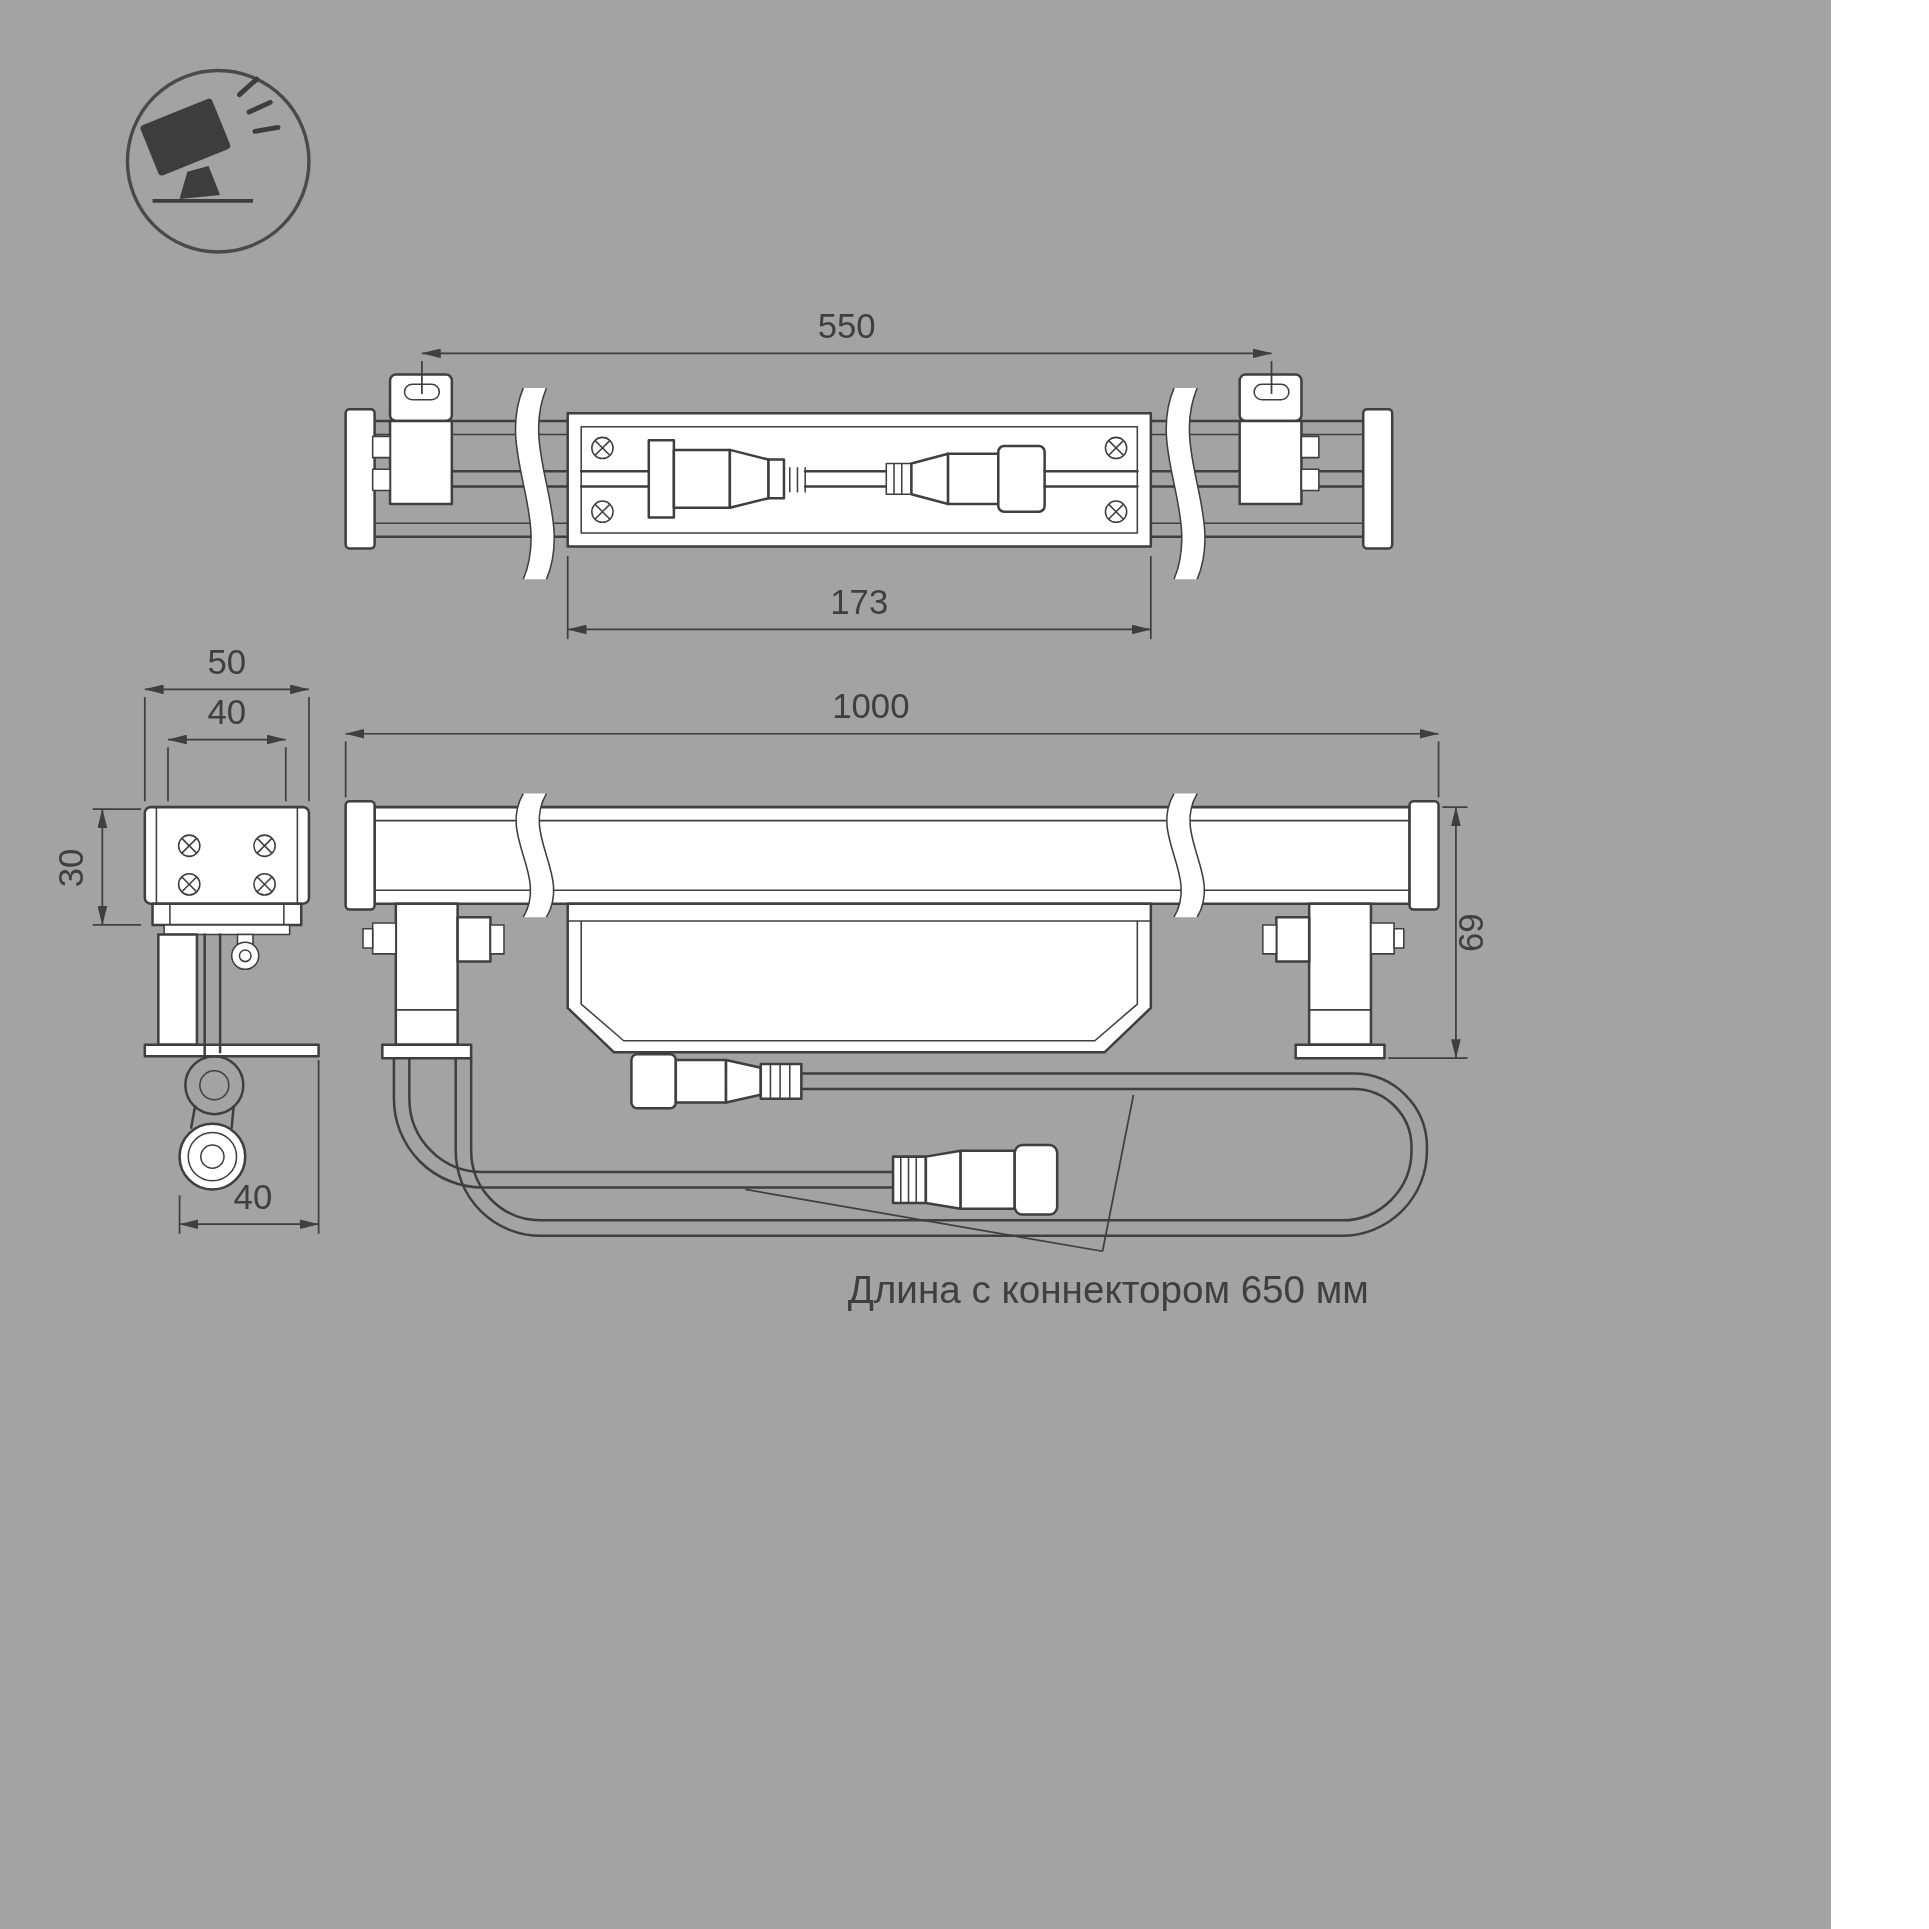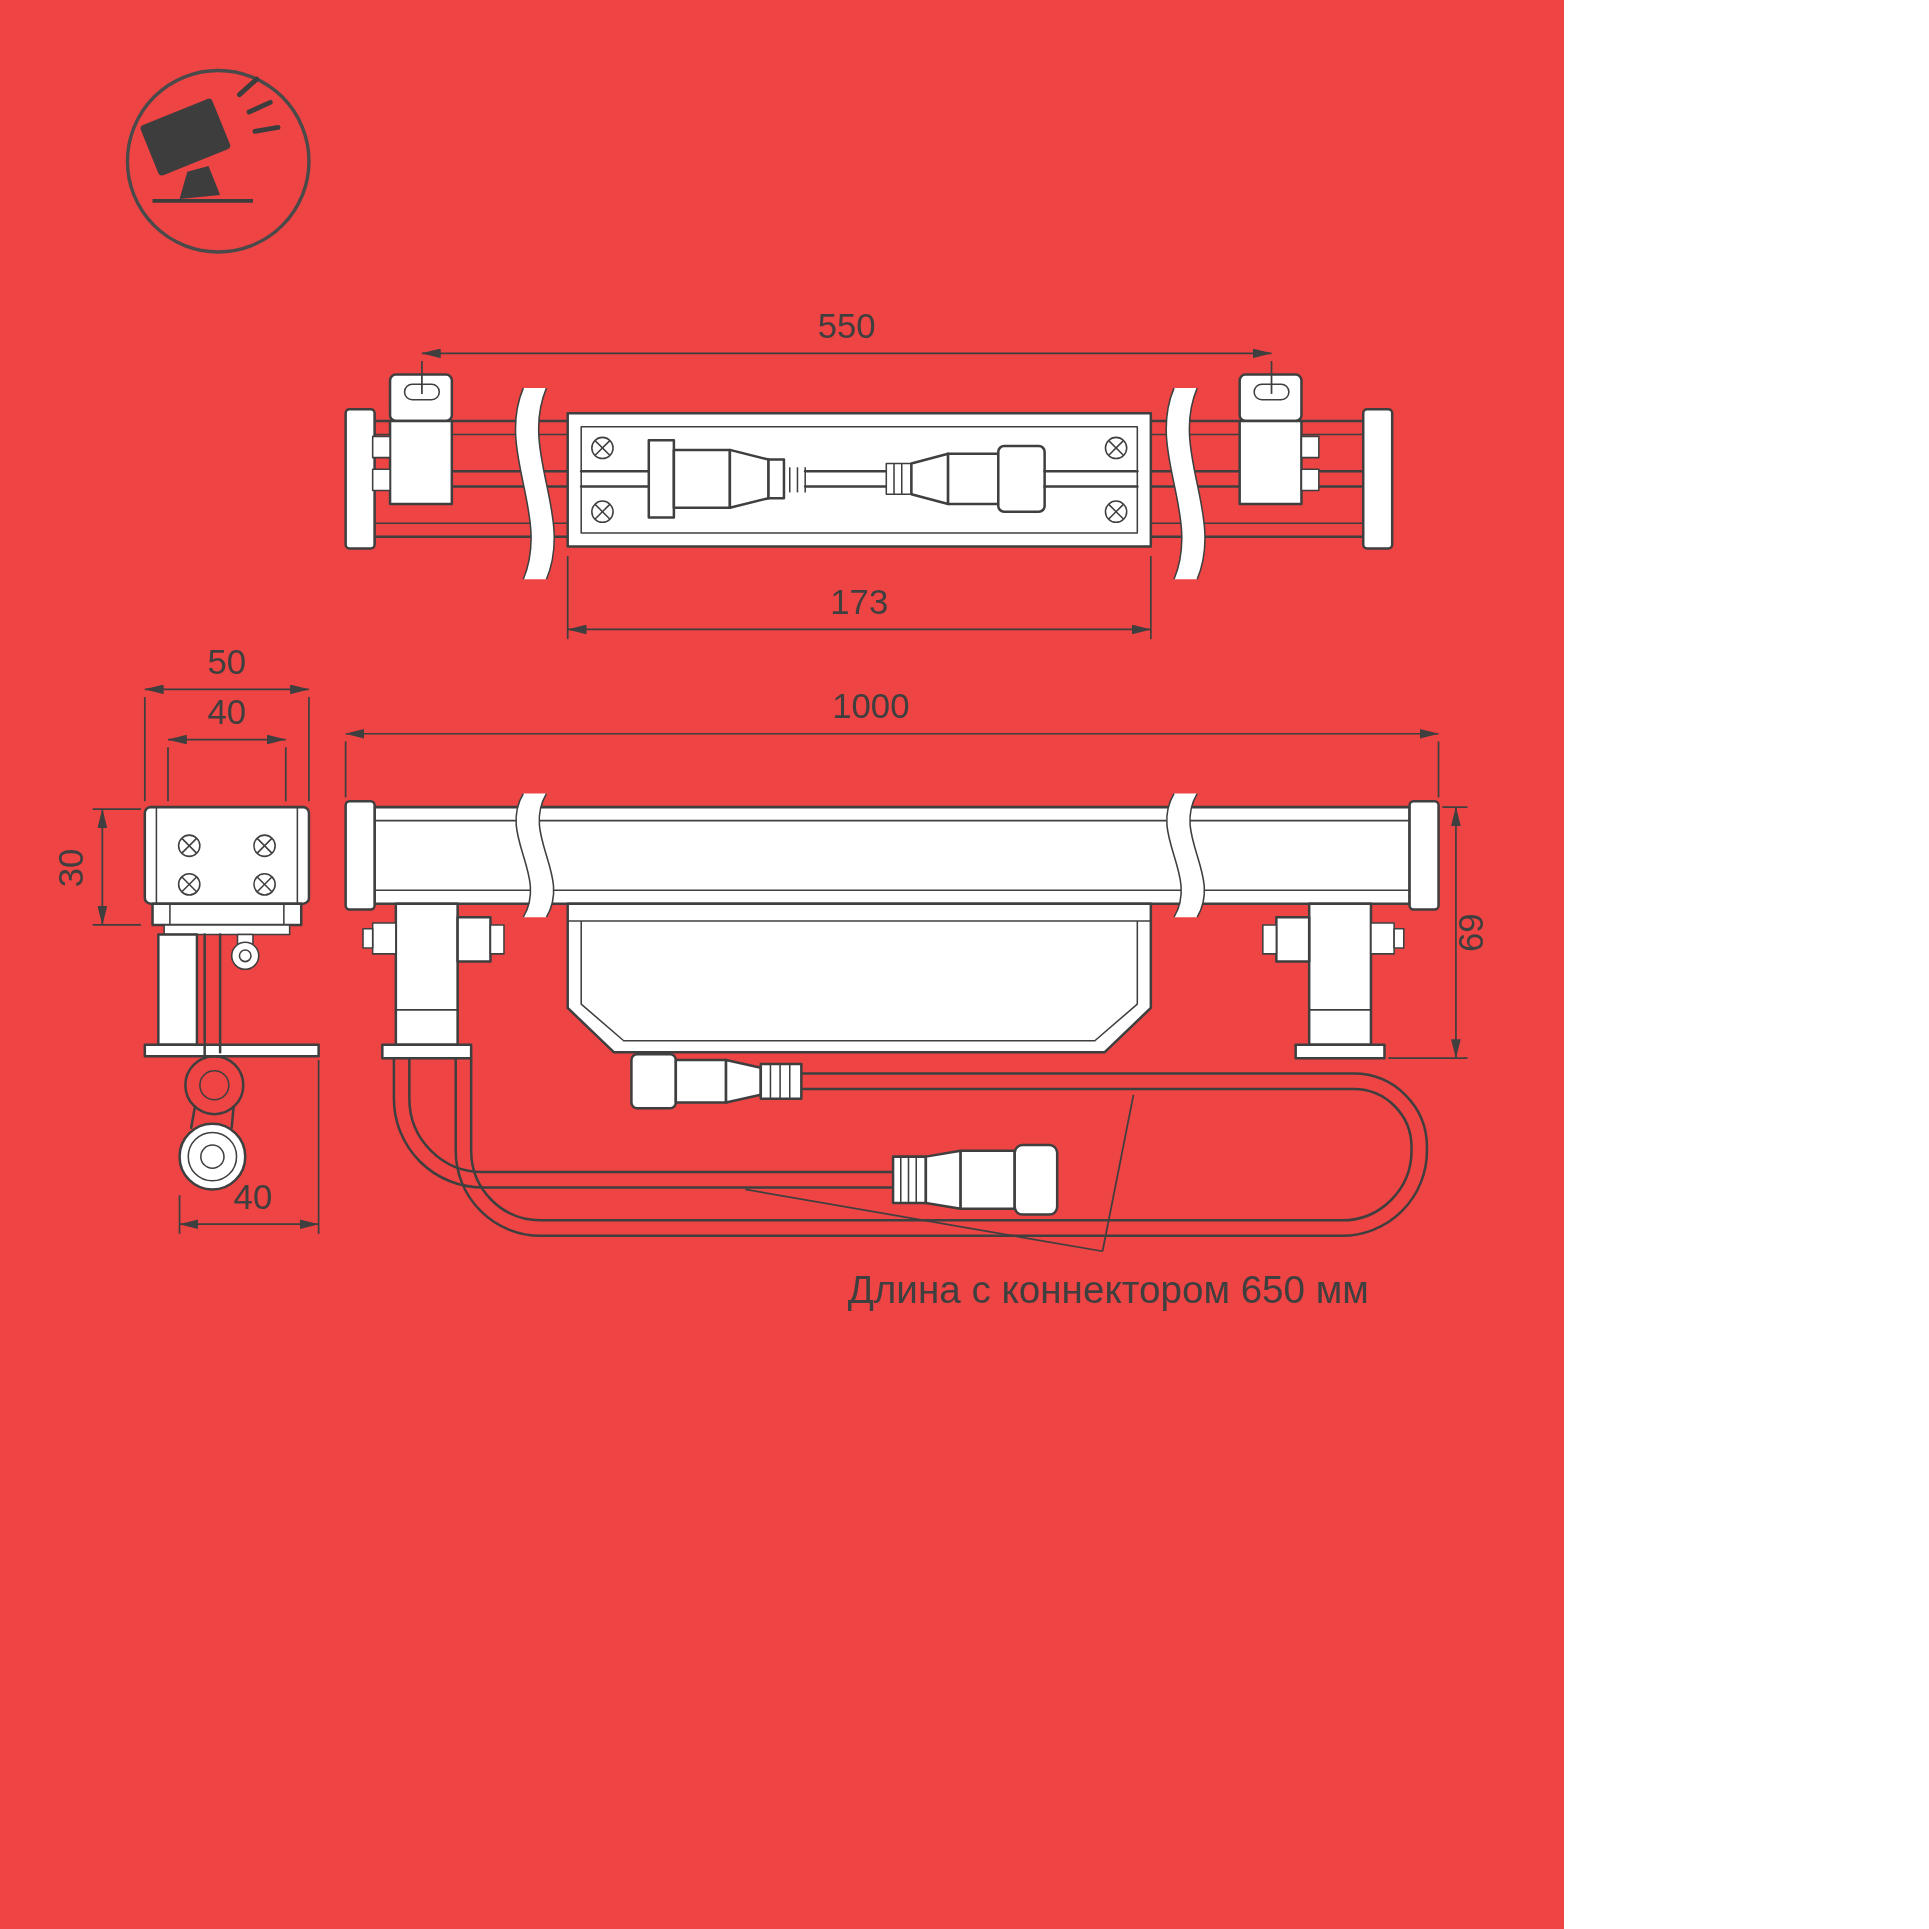--- a/index.html
+++ b/index.html
@@ -1,16 +1,16 @@
 <!DOCTYPE html>
 <html><head>
 <meta charset="utf-8">
 <style>
   html,body{margin:0;padding:0;background:#ffffff;}
-  .stage{position:relative;width:1564px;height:1929px;background:#ef4444;overflow:hidden;
+  .stage{position:relative;width:1831px;height:1929px;background:#a3a3a3;overflow:hidden;
          font-family:"Liberation Sans", sans-serif;}
   svg{display:block;}
   .ol   {fill:none;stroke:#3f3f3f;stroke-width:2.6;stroke-linejoin:round;stroke-linecap:round;}
   .olw  {fill:#ffffff;stroke:#3f3f3f;stroke-width:2.6;stroke-linejoin:round;}
   .thin {fill:none;stroke:#3f3f3f;stroke-width:1.6;stroke-linejoin:round;}
   .thinw{fill:#ffffff;stroke:#3f3f3f;stroke-width:1.6;stroke-linejoin:round;}
   .dim  {fill:none;stroke:#3f3f3f;stroke-width:1.8;}
   .wband{fill:#ffffff;stroke:none;}
   .dark {fill:#3d3d3d;stroke:none;}
   .ray  {stroke:#3d3d3d;stroke-width:5;stroke-linecap:round;}

